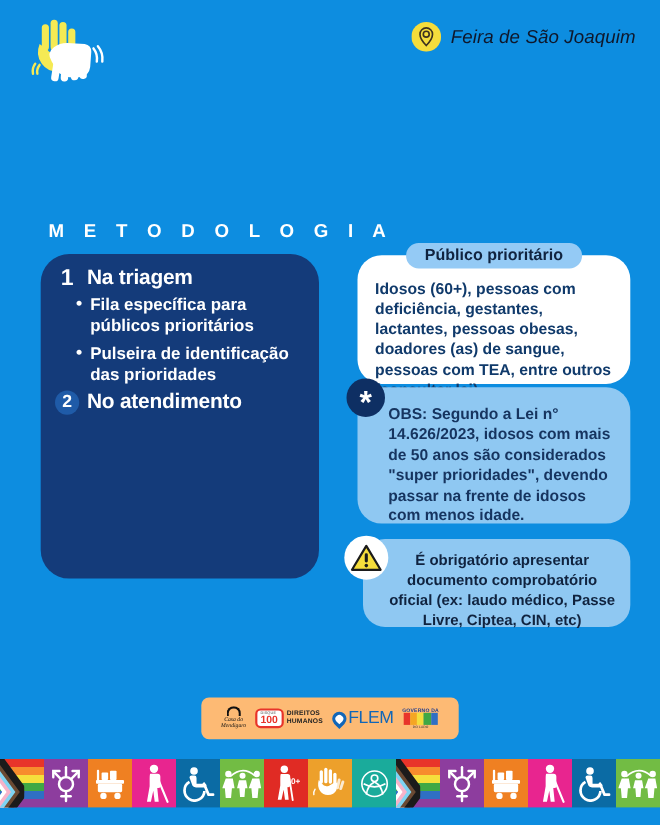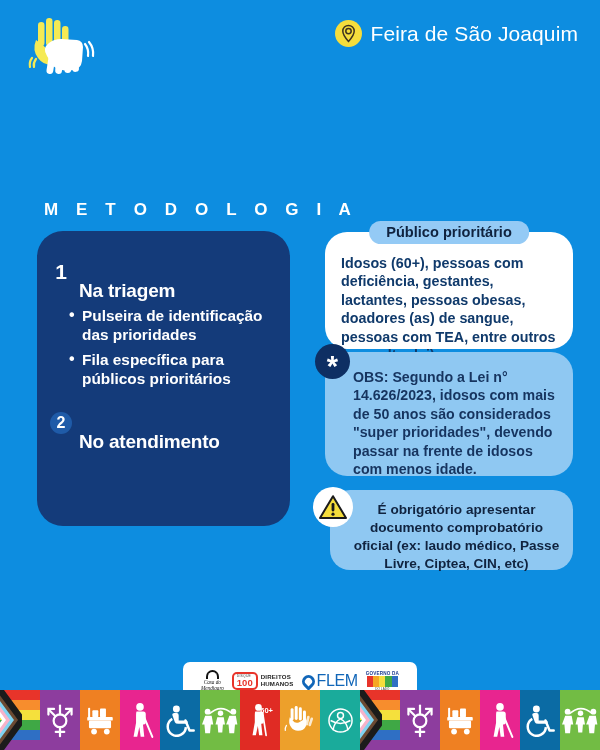--- a/index.html
+++ b/index.html
@@ -48,23 +48,24 @@
     gap: 9px;
   }
 
   .pin-badge {
     width: 27px;
     height: 27px;
     flex: 0 0 auto;
   }
 
   .location-name {
-    color: #ffffff;
-    font-size: 21px;
+    color: #0f172a;
+    font-size: 17px;
     letter-spacing: .1px;
+    font-style: italic;
   }
 
   
   .title-block {
     position: absolute;
     top: 93px;
     left: 30px;
     right: 30px;
     text-align: center;
   }
@@ -133,21 +134,20 @@
     background: #1f5ba8;
     border-radius: 50%;
     font-size: 16px;
   }
 
   .step-title {
     color: #ffffff;
     font-size: 19px;
     font-weight: bold;
     letter-spacing: -.2px;
-    margin-top: 38px;
   }
 
   .step-list {
     list-style: none;
     padding-left: 19px;
   }
 
   .step-list li {
     position: relative;
     color: #ffffff;
@@ -265,24 +265,24 @@
     color: #10233f;
     font-size: 13.6px;
     font-weight: bold;
     line-height: 1.33;
   }
 
   
   .logo-bar {
     position: absolute;
     left: 183px;
-    top: 662px;
+    top: 634px;
     width: 234px;
     height: 38px;
-    background: #ffffff;
+    background: #fdba74;
     border-radius: 7px;
     display: flex;
     align-items: center;
     justify-content: center;
     gap: 8px;
     padding: 0 8px;
   }
 
   .logo-item {
     display: flex;
@@ -356,21 +356,21 @@
   .icon-strip {
     position: absolute;
     left: 0; right: 0;
     bottom: 0;
     height: 60px;
     display: flex;
   }
 
   .tile {
     flex: 0 0 40px;
-    height: 60px;
+    height: 44px;
     display: flex;
     align-items: center;
     justify-content: center;
     position: relative;
     overflow: hidden;
   }
 
   .tile svg { display: block; }
 
   .pride {
@@ -446,22 +446,22 @@
   <div class="metodologia">M E T O D O L O G I A</div>
 
   <div class="steps-panel">
 
     <div class="step first">
       <div class="step-head">
         <span class="step-num">1</span>
         <span class="step-title">Na triagem</span>
       </div>
       <ul class="step-list">
+        <li>Fila específica para públicos prioritários</li>
         <li>Pulseira de identificação das prioridades</li>
-        <li>Fila específica para públicos prioritários</li>
       </ul>
     </div>
 
     <div class="step second">
       <div class="step-head">
         <span class="step-num circled">2</span>
         <span class="step-title">No atendimento</span>
       </div>
     </div>
 

